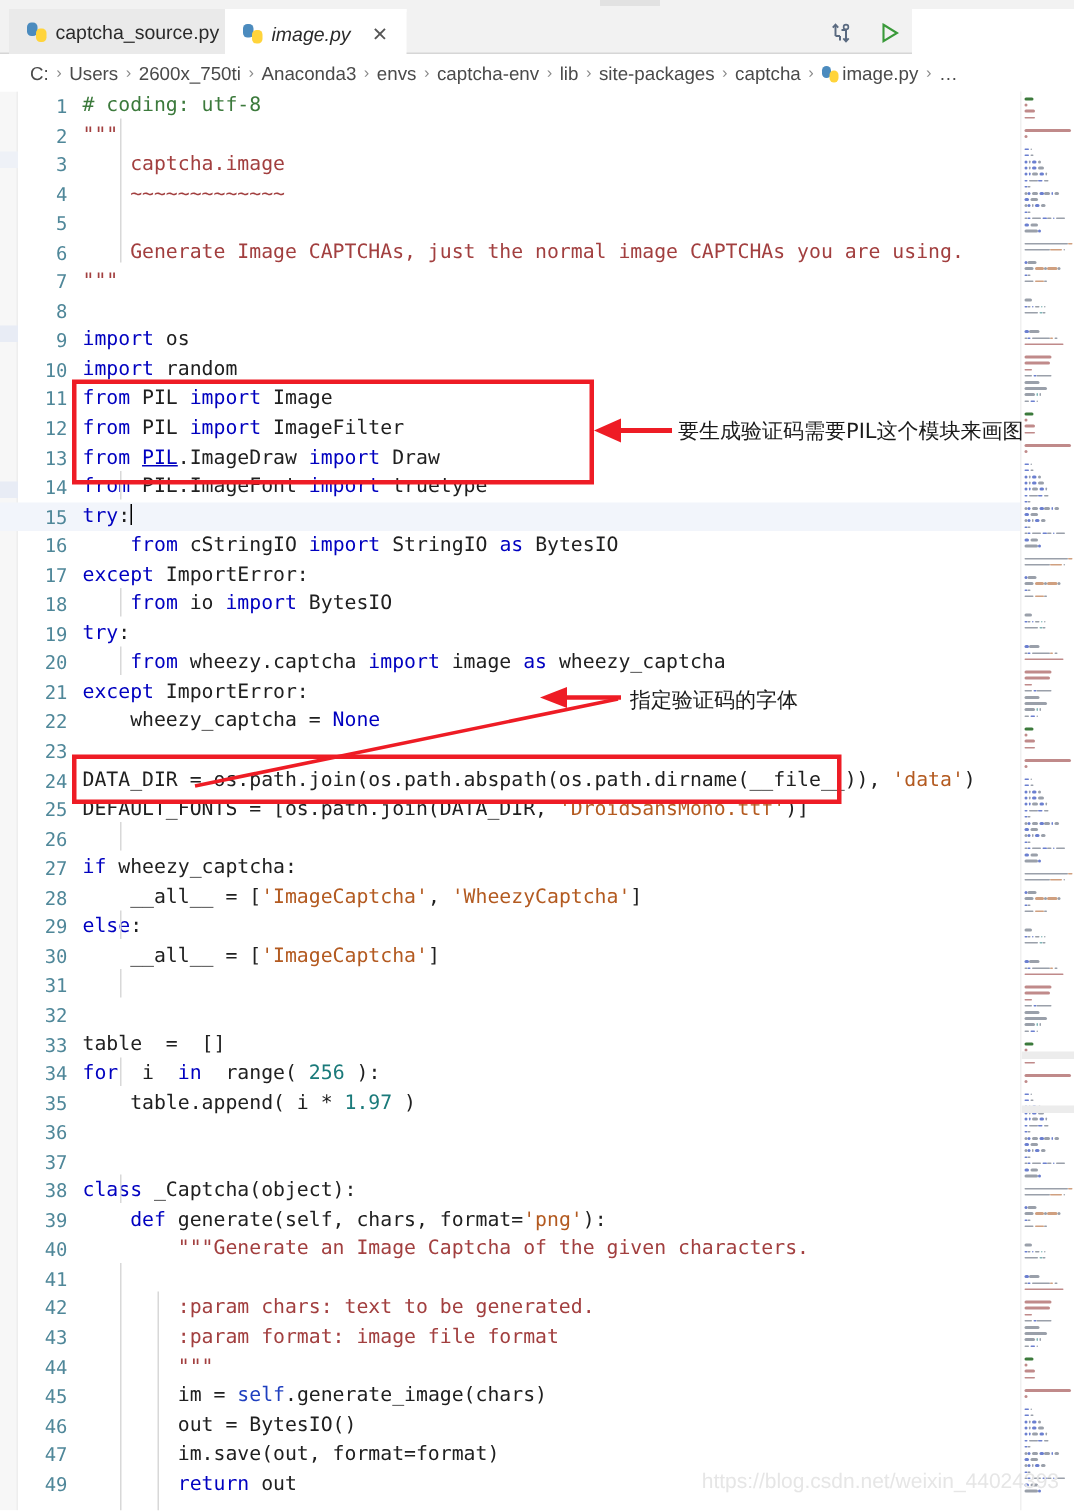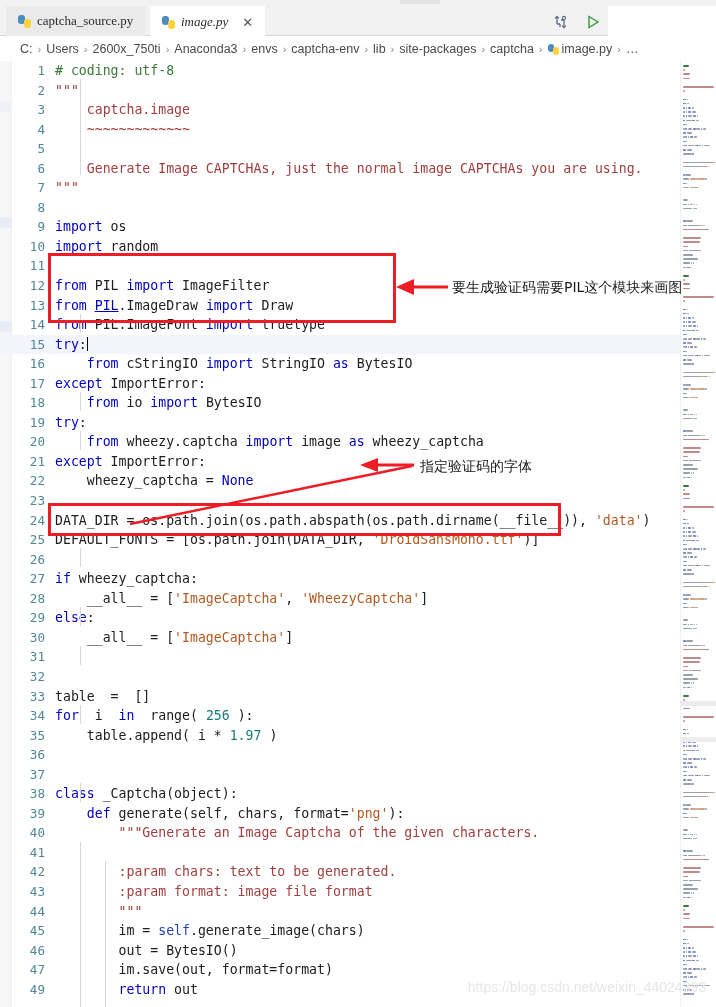--- a/index.html
+++ b/index.html
@@ -24,21 +24,20 @@
   .top-strip .nub {
     position: absolute; left: 400px; top: 0; width: 40px; height: 4px;
     background: #e2e2e2;
   }
 
   
   .tabbar {
     position: absolute; left: 0; top: 6px; width: 608px; height: 30px;
     background: #f2f2f2;
     border-bottom: 1px solid #d6d6d6;
-    font-family: Liberation Serif, serif;
   }
   .tab {
     position: absolute; top: 0; height: 30px;
     display: flex; align-items: center; gap: 6px;
     padding: 0 12px;
     font-size: 13px; color: #2b2b2b;
     cursor: default;
     white-space: nowrap;
   }
   .tab.inactive { left: 6px; background: #eaeaea; }
@@ -239,21 +238,21 @@
         <div class="row" style="top: 0px;"><span class="lineno">1</span><span class="ltext"><span class="com"># coding: utf-8</span></span></div>
         <div class="row" style="top: 0px;"><span class="lineno">2</span><span class="ltext"><span class="doc">"""</span></span></div>
         <div class="row" style="top: 0px;"><span class="lineno">3</span><span class="ltext"><span class="doc">    captcha.image</span></span></div>
         <div class="row" style="top: 0px;"><span class="lineno">4</span><span class="ltext"><span class="doc">    ~~~~~~~~~~~~~</span></span></div>
         <div class="row" style="top: 0px;"><span class="lineno">5</span><span class="ltext"></span></div>
         <div class="row" style="top: 0px;"><span class="lineno">6</span><span class="ltext"><span class="doc">    Generate Image CAPTCHAs, just the normal image CAPTCHAs you are using.</span></span></div>
         <div class="row" style="top: 0px;"><span class="lineno">7</span><span class="ltext"><span class="doc">"""</span></span></div>
         <div class="row" style="top: 0px;"><span class="lineno">8</span><span class="ltext"></span></div>
         <div class="row" style="top: 0px;"><span class="lineno">9</span><span class="ltext"><span class="kw">import </span><span class="fn">os</span></span></div>
         <div class="row" style="top: 0px;"><span class="lineno">10</span><span class="ltext"><span class="kw">import </span><span class="fn">random</span></span></div>
-        <div class="row" style="top: 0px;"><span class="lineno">11</span></div>
+        <div class="row" style="top: 0px;"><span class="lineno">11</span><span class="ltext"><span class="kw">from </span><span class="fn">PIL </span><span class="kw">import </span><span class="fn">Image</span></span></div>
         <div class="row" style="top: 0px;"><span class="lineno">12</span><span class="ltext"><span class="kw">from </span><span class="fn">PIL </span><span class="kw">import </span><span class="fn">ImageFilter</span></span></div>
         <div class="row" style="top: 0px;"><span class="lineno">13</span><span class="ltext"><span class="kw">from </span><span class="lnk">PIL</span><span class="fn">.ImageDraw </span><span class="kw">import </span><span class="fn">Draw</span></span></div>
         <div class="row" style="top: 0px;"><span class="lineno">14</span><span class="ltext"><span class="kw">from </span><span class="fn">PIL.ImageFont </span><span class="kw">import </span><span class="fn">truetype</span></span></div>
         <div class="row cur" style="top: 0px;"><span class="lineno">15</span><span class="ltext"><span class="kw">try</span><span class="fn">:</span><span class="cursor"></span></span></div>
         <div class="row" style="top: 0px;"><span class="lineno">16</span><span class="ltext"><span class="fn">    </span><span class="kw">from </span><span class="fn">cStringIO </span><span class="kw">import </span><span class="fn">StringIO </span><span class="kw">as </span><span class="fn">BytesIO</span></span></div>
         <div class="row" style="top: 0px;"><span class="lineno">17</span><span class="ltext"><span class="kw">except </span><span class="fn">ImportError:</span></span></div>
         <div class="row" style="top: 0px;"><span class="lineno">18</span><span class="ltext"><span class="fn">    </span><span class="kw">from </span><span class="fn">io </span><span class="kw">import </span><span class="fn">BytesIO</span></span></div>
         <div class="row" style="top: 0px;"><span class="lineno">19</span><span class="ltext"><span class="kw">try</span><span class="fn">:</span></span></div>
         <div class="row" style="top: 0px;"><span class="lineno">20</span><span class="ltext"><span class="fn">    </span><span class="kw">from </span><span class="fn">wheezy.captcha </span><span class="kw">import </span><span class="fn">image </span><span class="kw">as </span><span class="fn">wheezy_captcha</span></span></div>
         <div class="row" style="top: 0px;"><span class="lineno">21</span><span class="ltext"><span class="kw">except </span><span class="fn">ImportError:</span></span></div>

